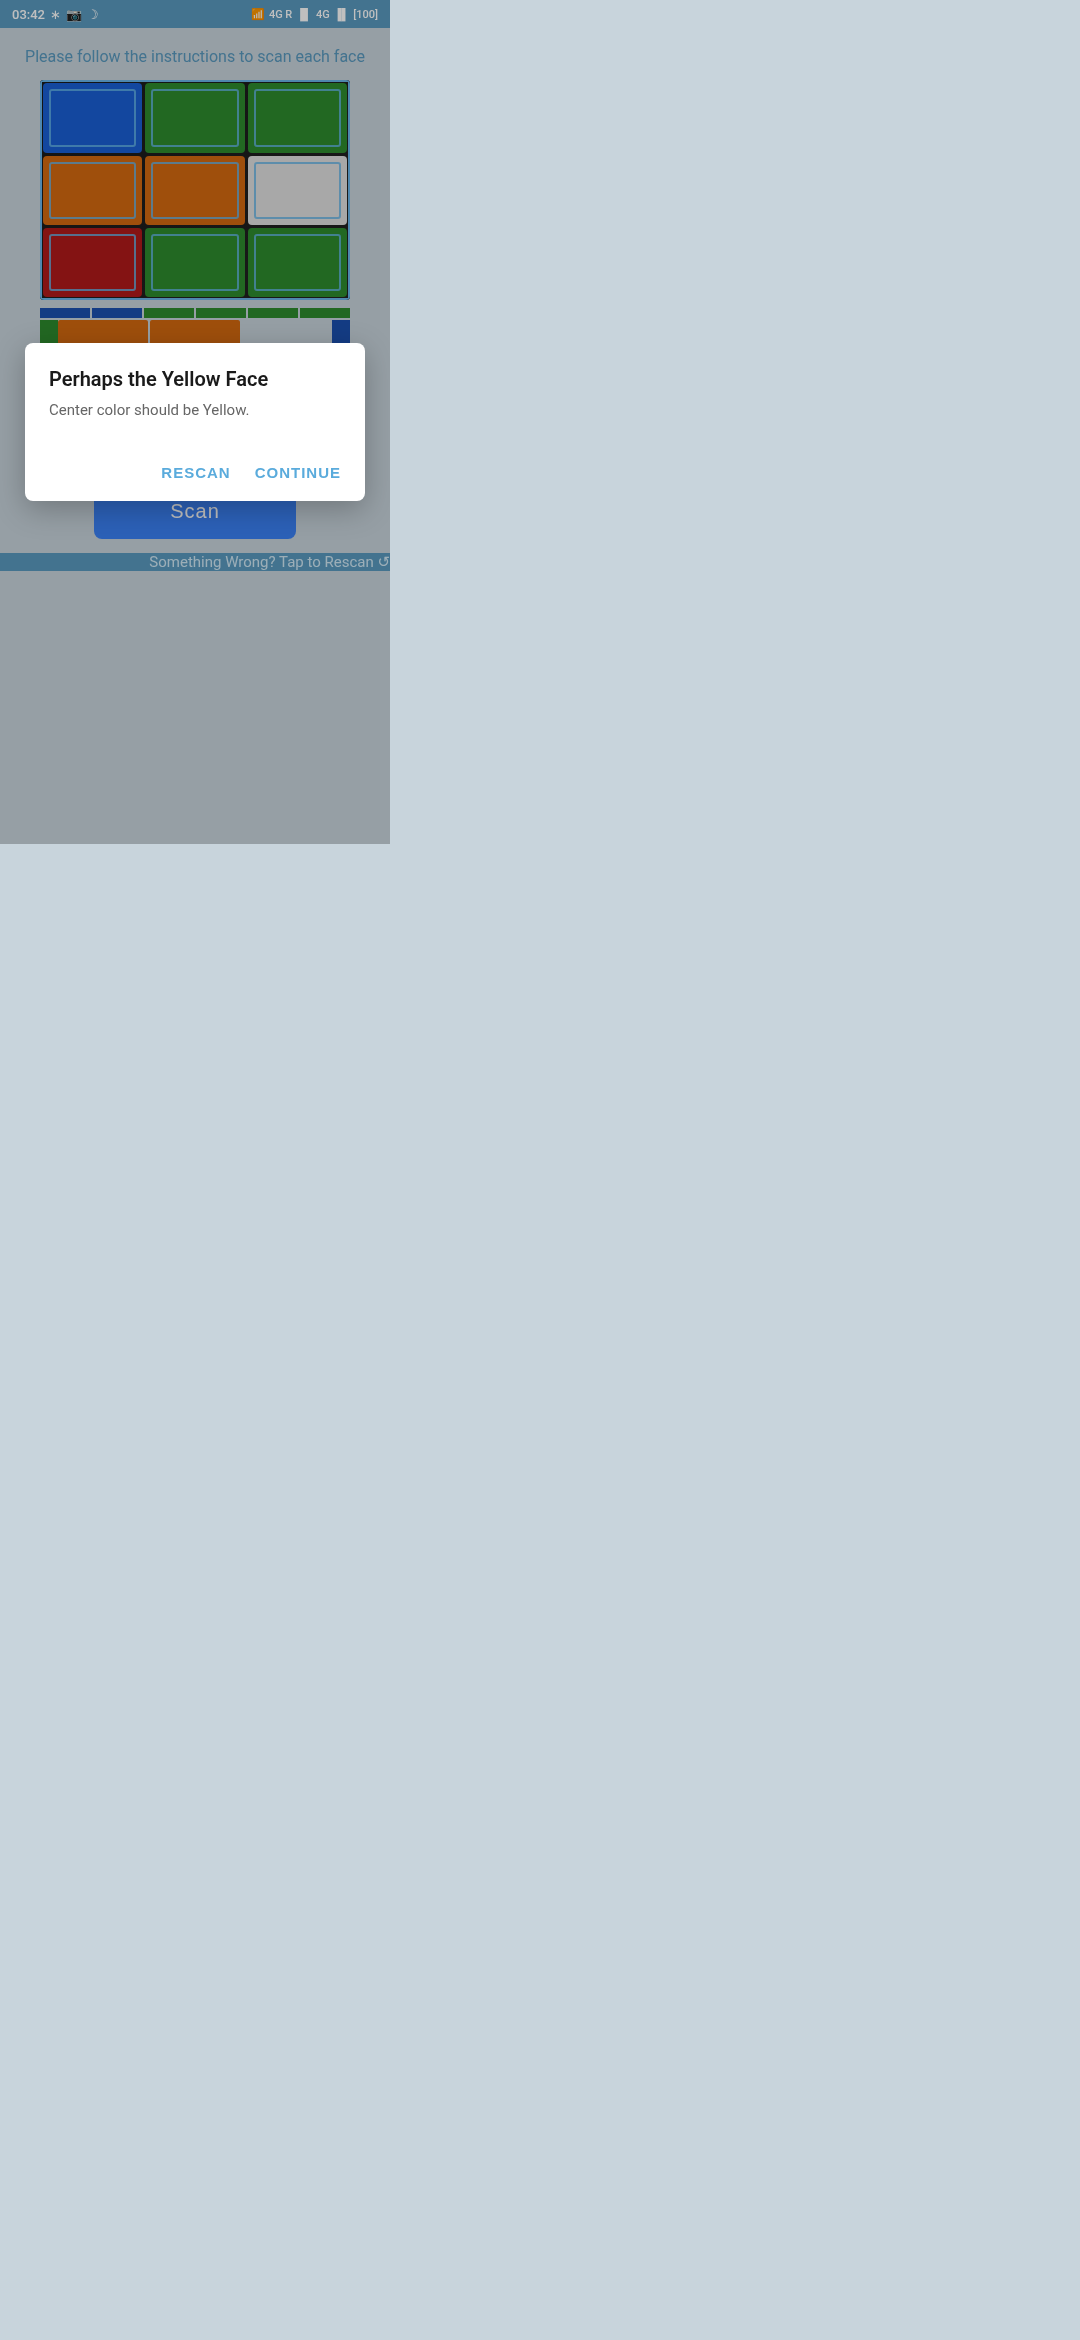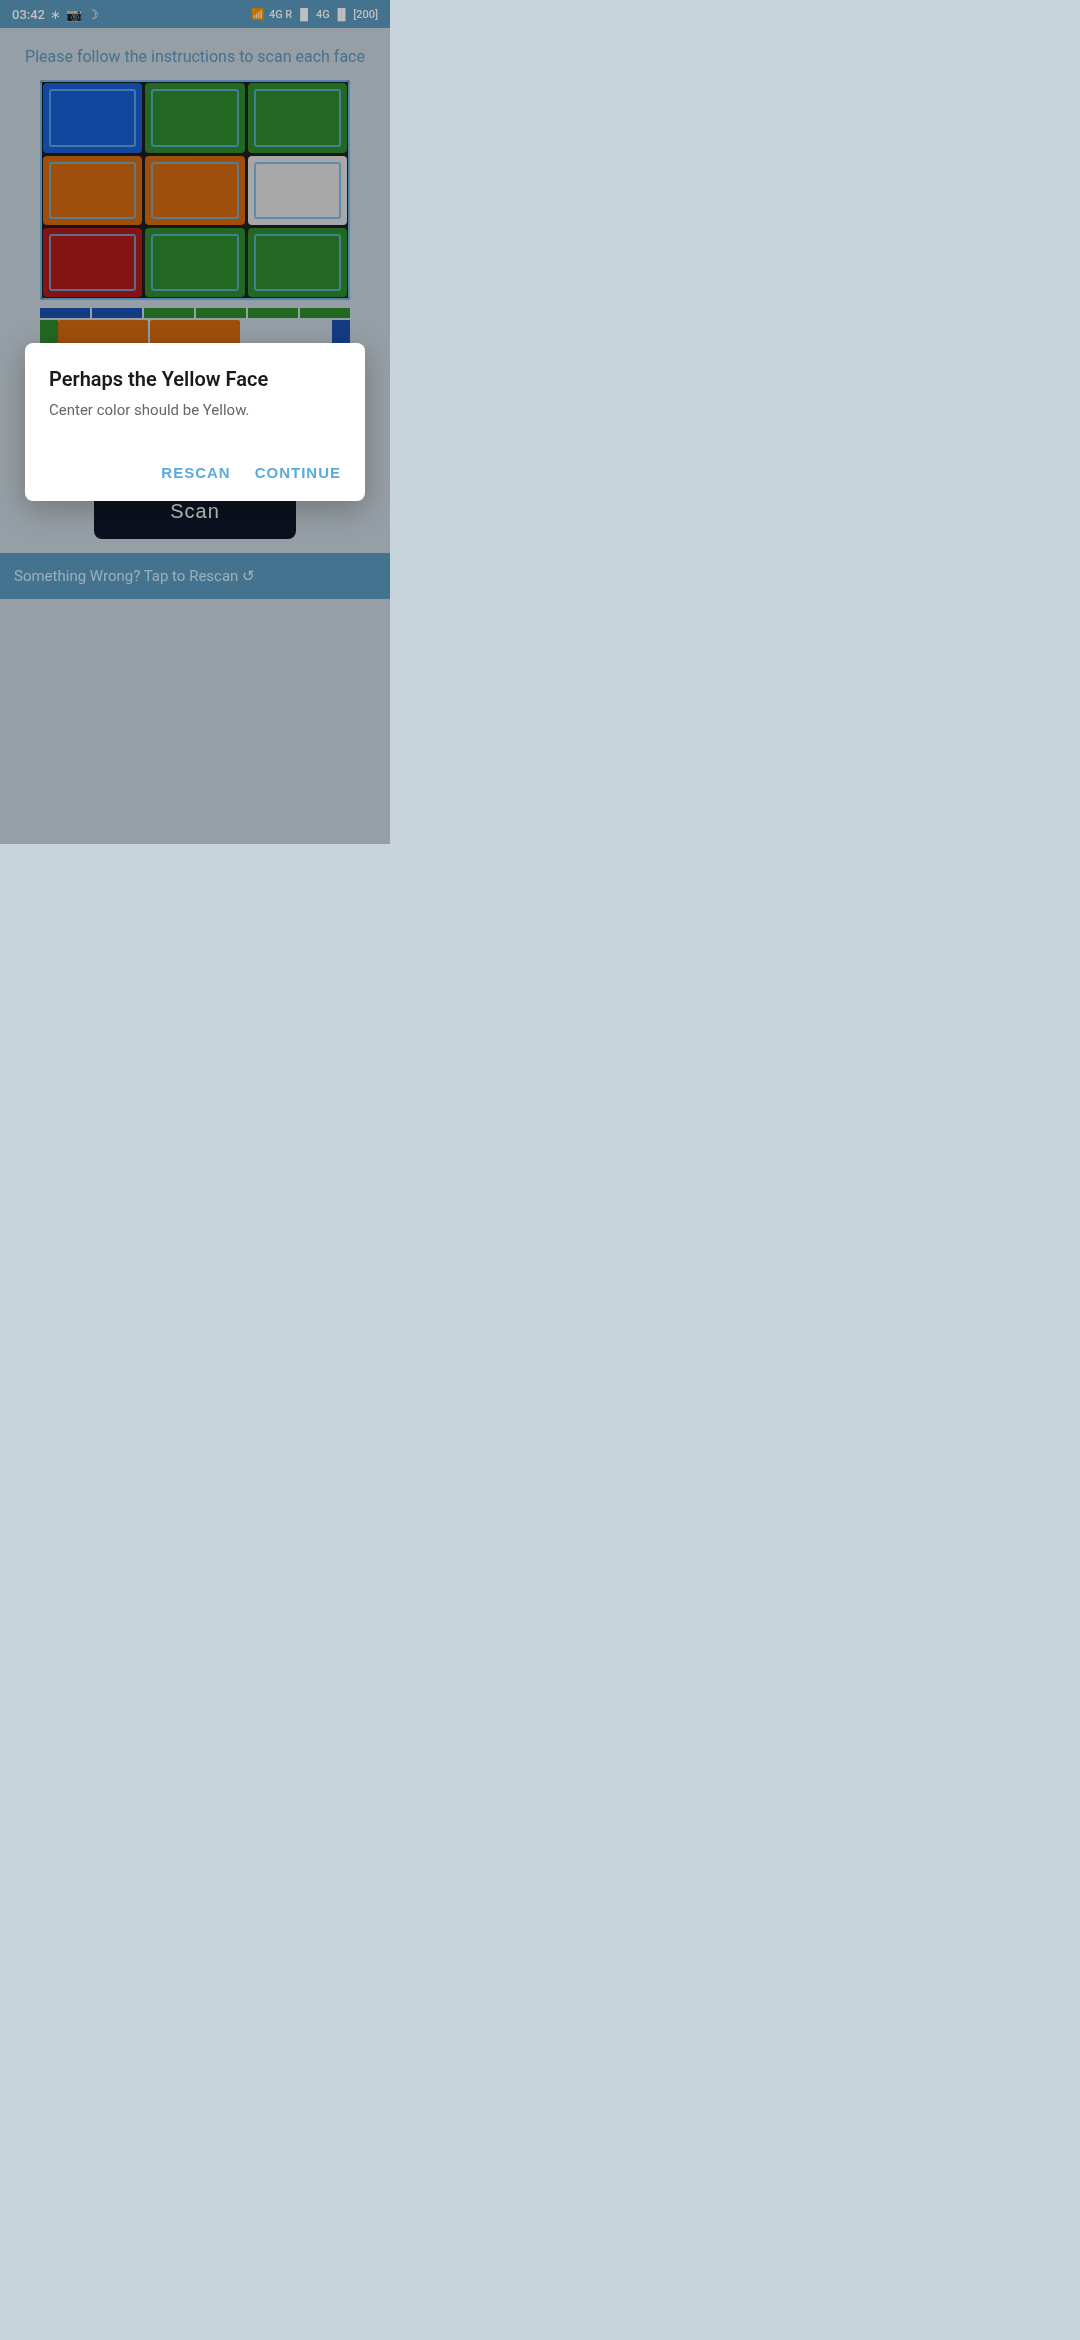--- a/index.html
+++ b/index.html
@@ -137,35 +137,34 @@
     }
 
     
     .scan-button-container {
       display: flex;
       justify-content: center;
       padding: 20px 0 14px;
     }
 
     .scan-button {
-      background: #0f172a;
+      background: #3b82f6;
       color: white;
       border: none;
       border-radius: 8px;
       padding: 16px 76px;
       font-size: 20px;
       letter-spacing: 1px;
       cursor: pointer;
     }
 
     
     .bottom-bar {
       background: #5a9abf;
-      text-align: left;
-      padding: 14px;
+      text-align: right;
       color: #d0e8f5;
       font-size: 15px;
     }
 
     
     .dialog-overlay {
       position: absolute;
       top: 0; left: 0; right: 0; bottom: 0;
       background: rgba(0,0,0,0.25);
       display: flex;
@@ -230,21 +229,21 @@
     <span>∗</span>
     <span>📷</span>
     <span>☽</span>
   </div>
   <div class="status-right">
     <span>📶</span>
     <span>4G R</span>
     <span>▐▌</span>
     <span>4G</span>
     <span>▐▌</span>
-    <span>[<span>200</span>]</span>
+    <span>[<span>100</span>]</span>
   </div>
 </div>
 
 <div class="instruction-text">Please follow the instructions to scan each face</div>
 
 <div style="display:flex; justify-content:center;">
   <div class="camera-view">
     <div class="camera-bg"></div>
     <div class="cube-grid">
 

